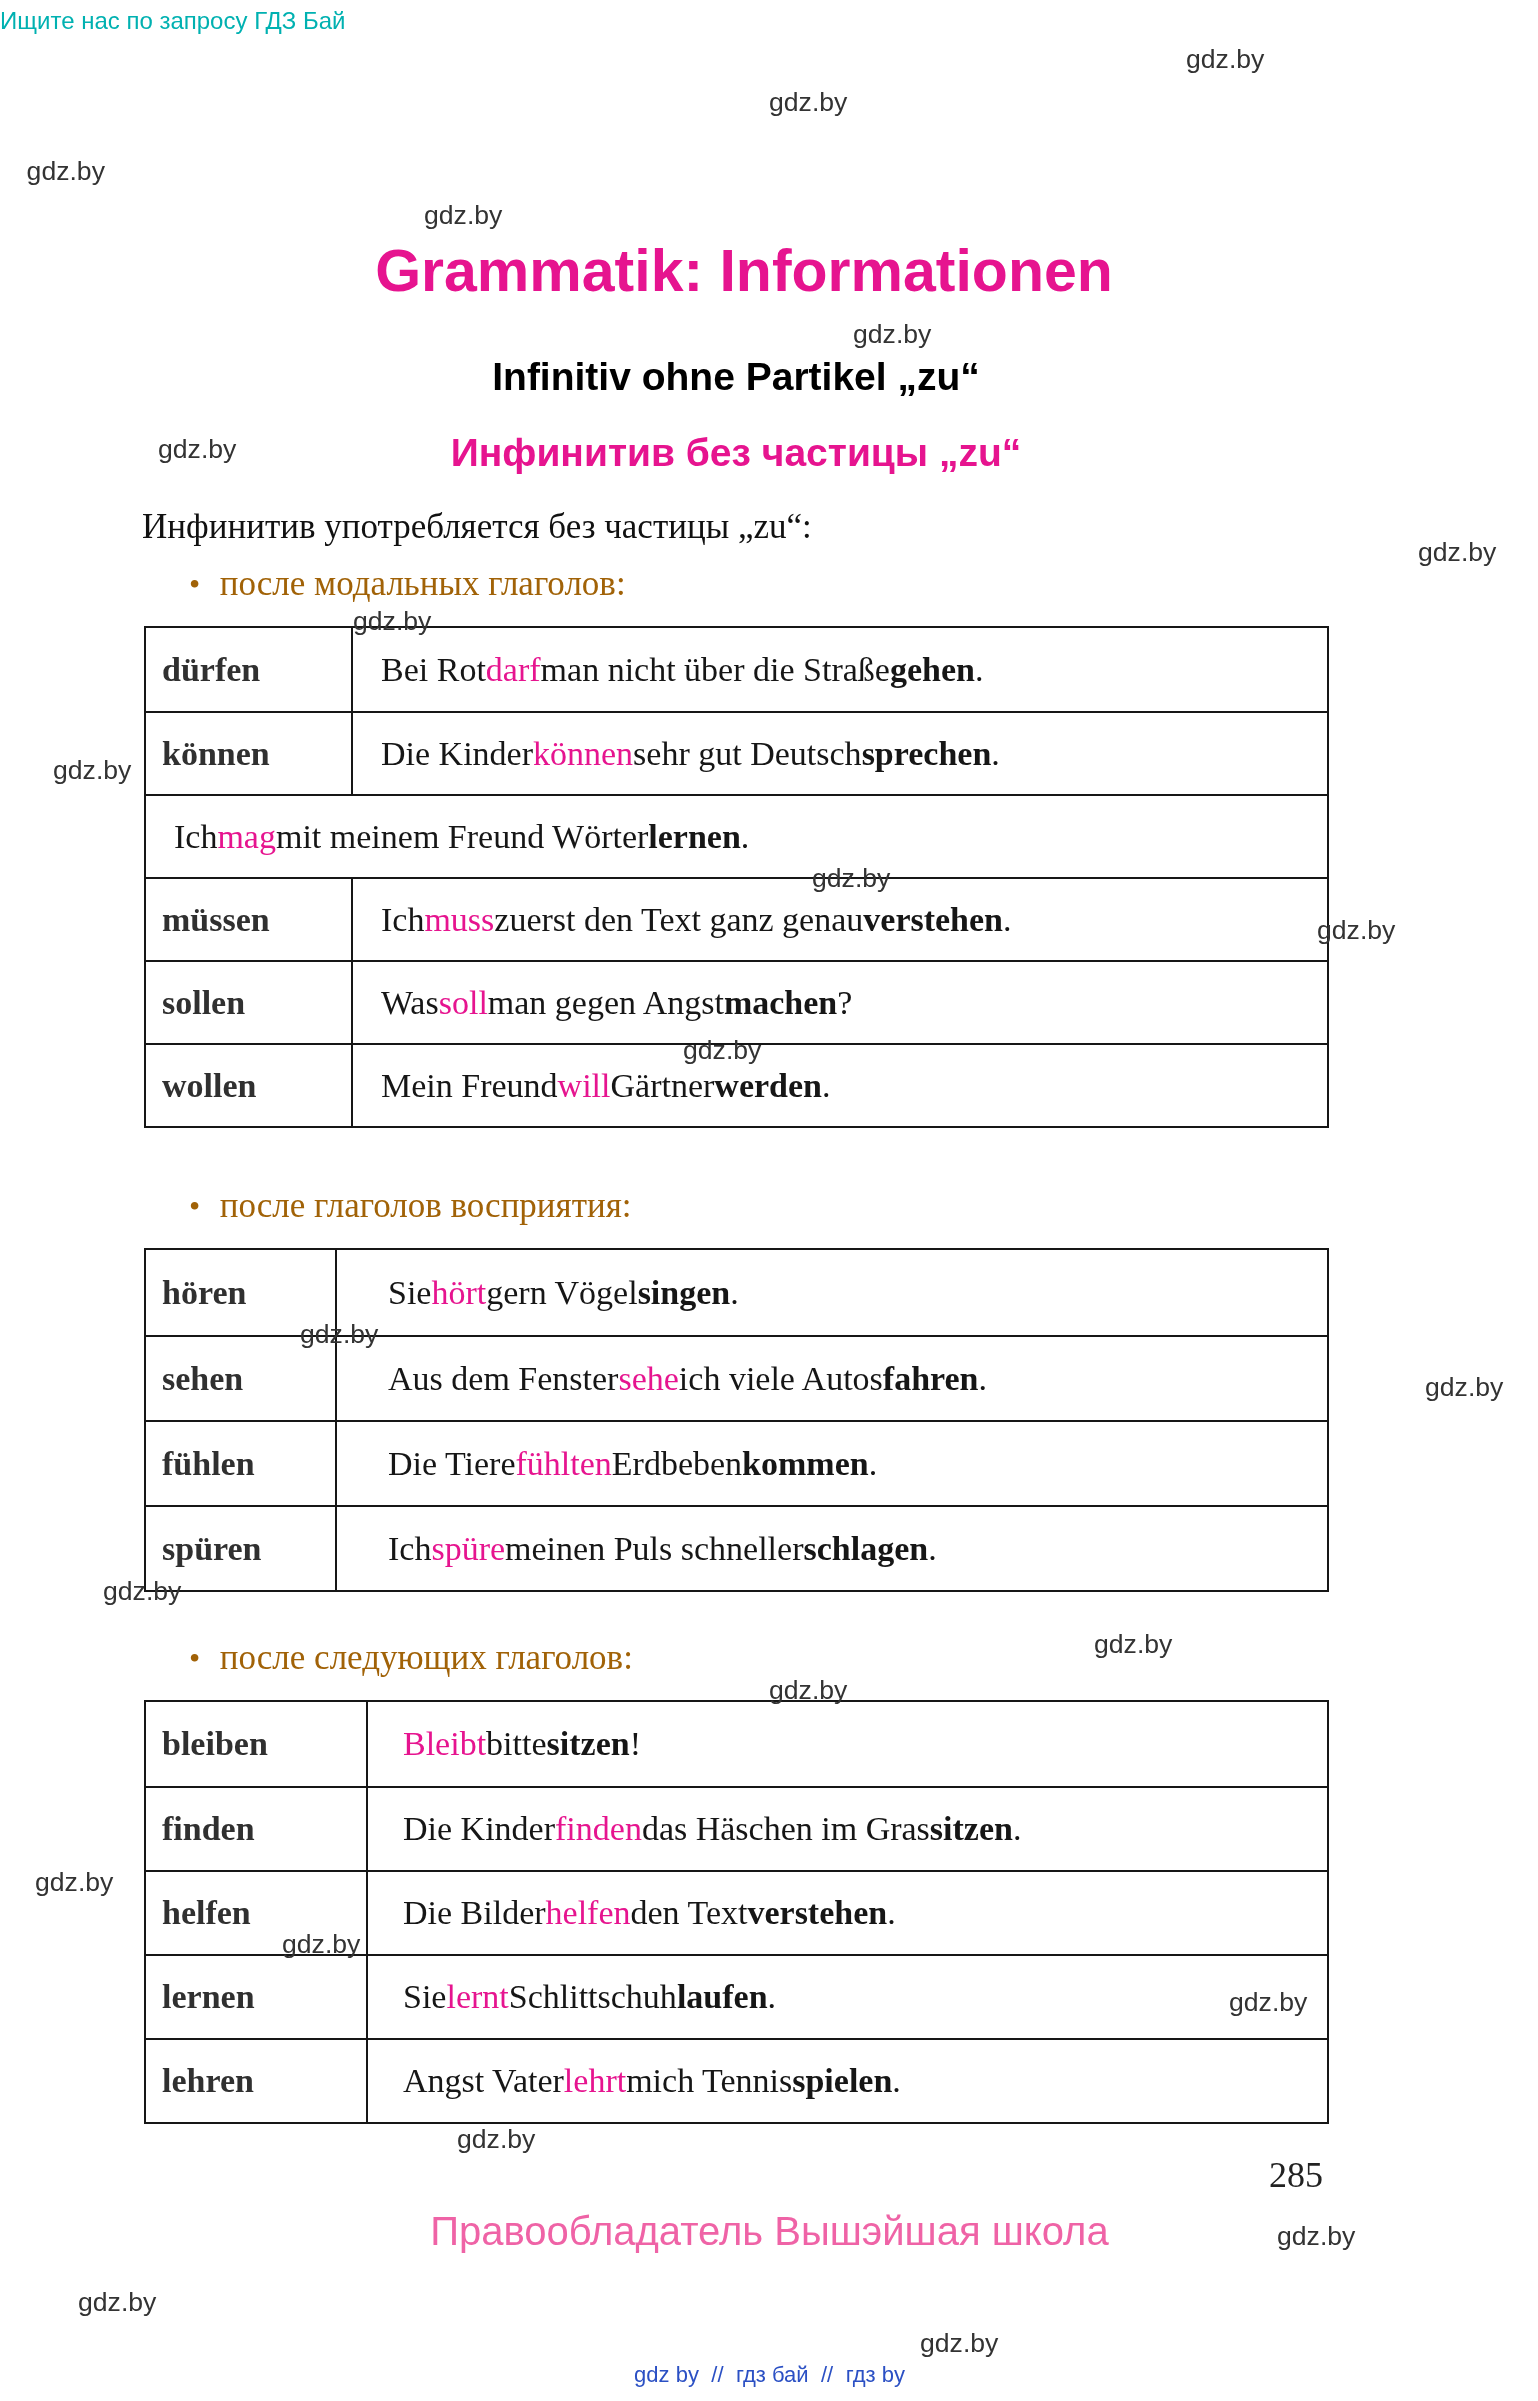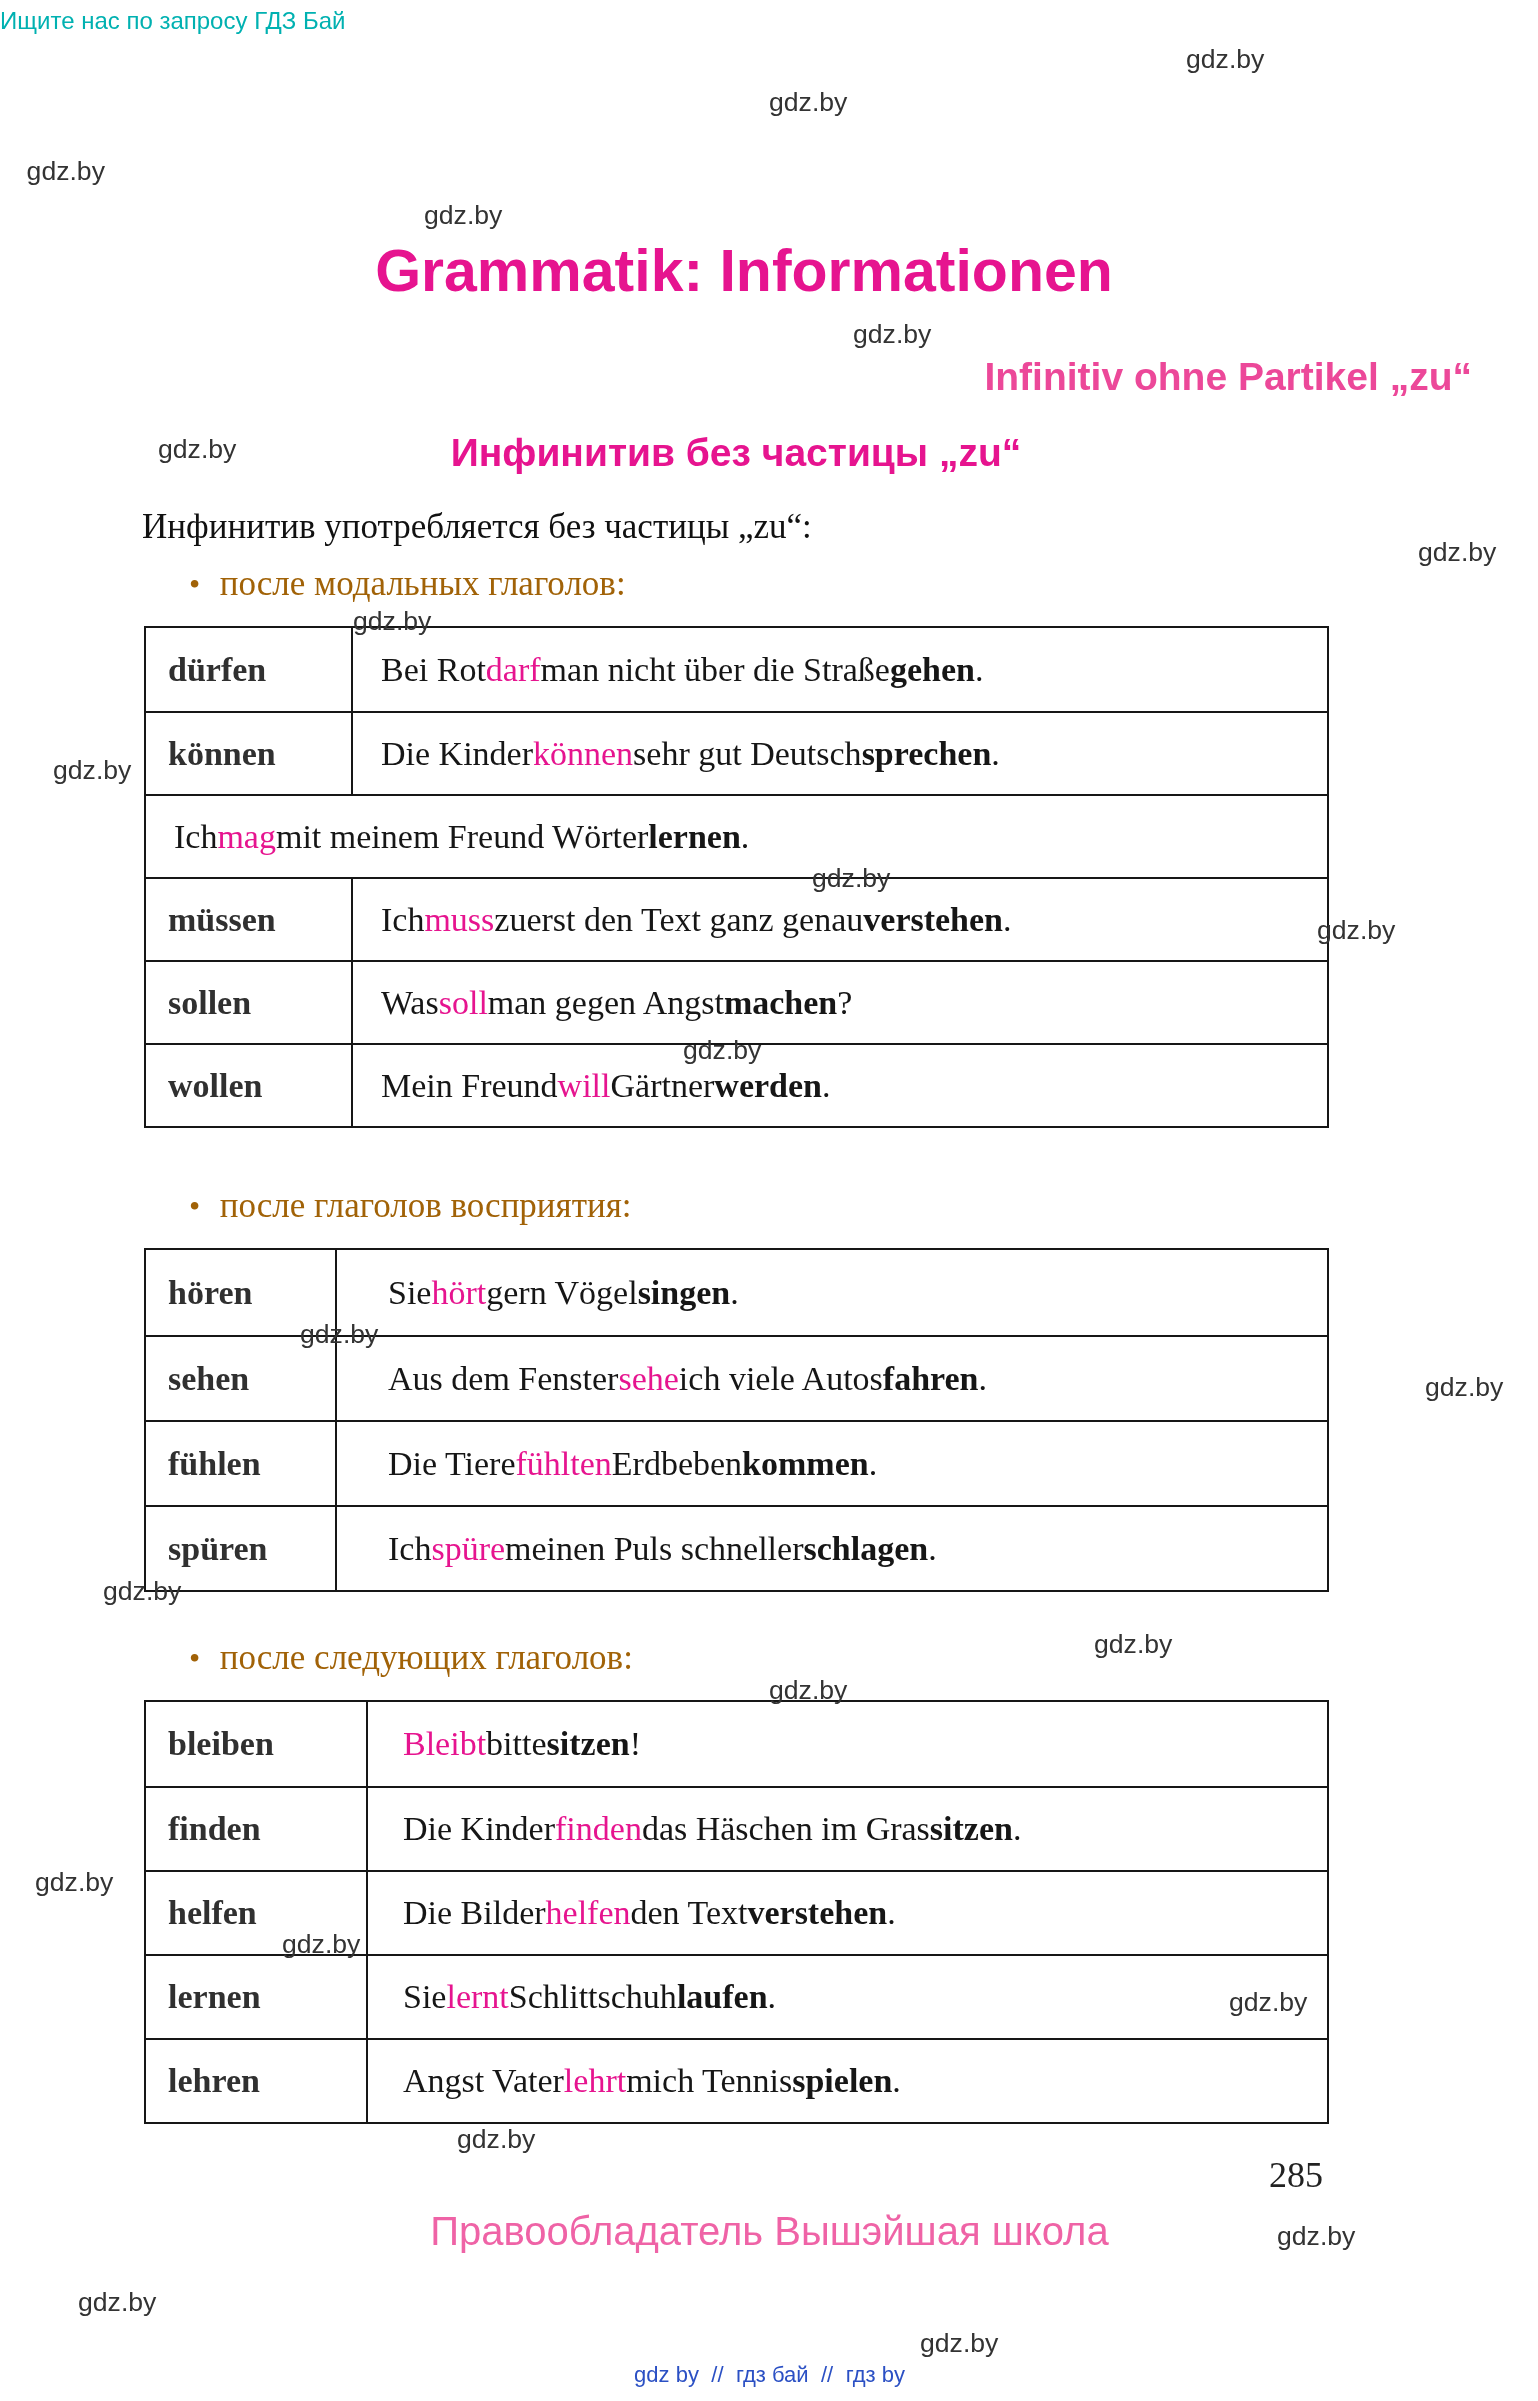--- a/index.html
+++ b/index.html
@@ -27,21 +27,21 @@
     text-align:center;
     font-family:"Liberation Sans", sans-serif;
     font-weight:bold; font-size:59px; color:#e6148f;
   }
   .sub{
     position:absolute; left:0; width:1472px; margin:0;
     text-align:center;
     font-family:"Liberation Sans", sans-serif;
     font-weight:bold; font-size:39px;
   }
-  .sub-de{ top:355px; color:#ec4899;text-align:right; }
+  .sub-de{ top:355px; color:#000000; }
   .sub-ru{ top:431px; color:#e6148f; }
   .intro{
     position:absolute; top:507px; left:142px; margin:0;
     font-size:35px; color:#111111;
   }
   .bullet-line{
     position:absolute; left:189px; margin:0;
     font-size:35px; color:#a16207;
   }
   .bullet-line .dot{ margin-right:19.5px; font-size:32px; }
@@ -52,21 +52,21 @@
   }
   .row{
     display:flex; border-top:2.2px solid #161616;
     min-height:83px; box-sizing:border-box;
   }
   .grid .row:first-child{ border-top:none; }
   .verb{
     box-sizing:border-box; flex:0 0 207px;
     border-right:2.2px solid #161616;
     display:flex; align-items:center;
-    padding-left:22px;
+    padding-left:16px;
     font-weight:bold; font-size:34px; color:#303030;
   }
   .ex{
     flex:1; display:flex; align-items:center; flex-wrap:wrap;
     padding-left:28px; padding-right:8.9px;
     font-size:34px; color:#161616;
   }
   .s1 .verb{ flex-basis:191px; }
   .s1 .row{ min-height:85px;gap:23px; }
   .s2 .verb{ flex-basis:222px; }

